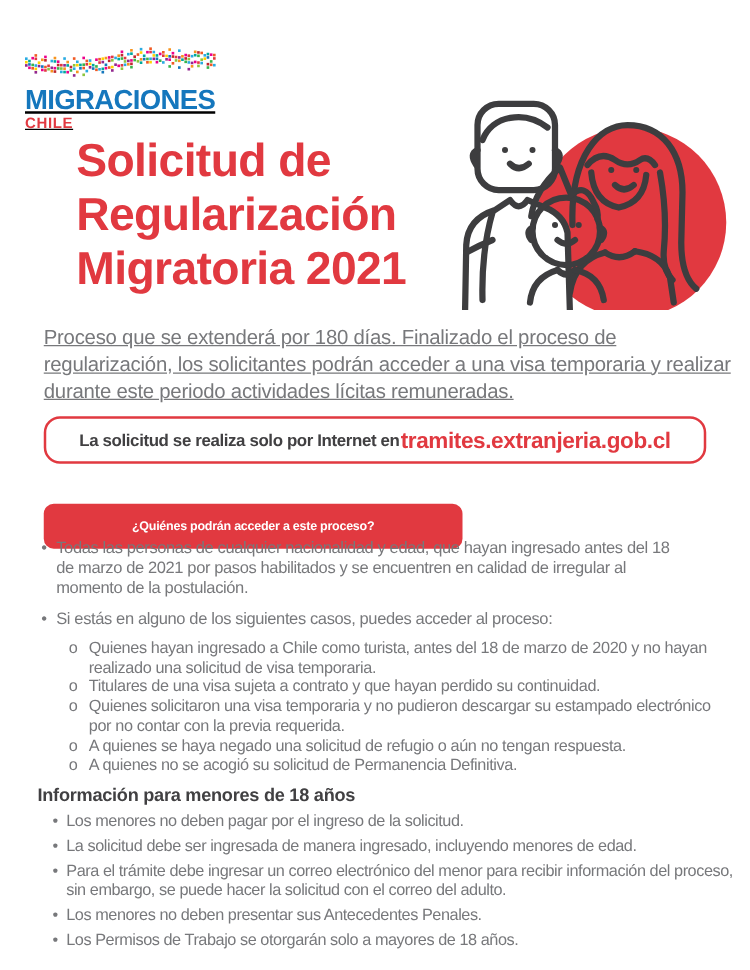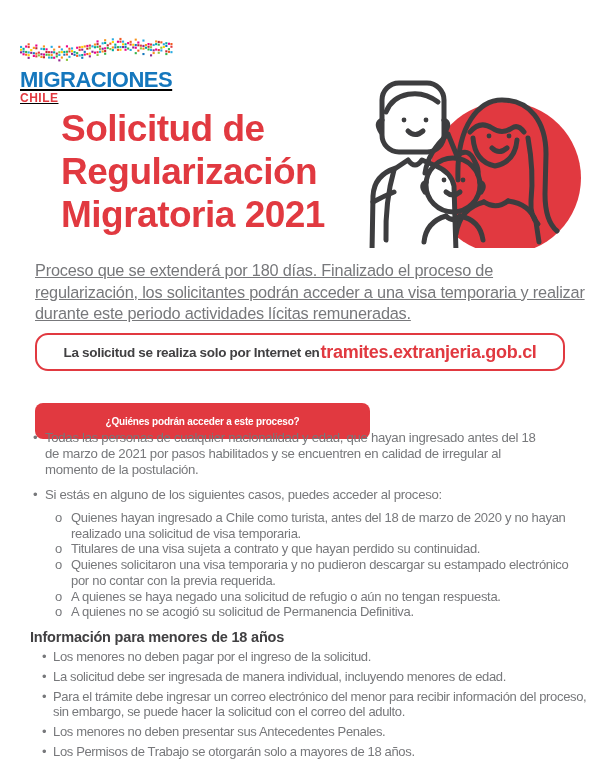--- a/index.html
+++ b/index.html
@@ -355,21 +355,21 @@
   </ul>
 
   <h2 class="minors-heading">Información para menores de 18 años</h2>
   <ul class="mlist">
     <li>
       <span class="marker">•</span>
       <span>Los menores no deben pagar por el ingreso de la solicitud.</span>
     </li>
     <li>
       <span class="marker">•</span>
-      <span>La solicitud debe ser ingresada de manera individual, incluyendo menores de edad.</span>
+      <span>La solicitud debe ser ingresada de manera ingresado, incluyendo menores de edad.</span>
     </li>
     <li>
       <span class="marker">•</span>
       <span>Para el trámite debe ingresar un correo electrónico del menor para recibir información del proceso, sin embargo, se puede hacer la solicitud con el correo del adulto.</span>
     </li>
     <li>
       <span class="marker">•</span>
       <span>Los menores no deben presentar sus Antecedentes Penales.</span>
     </li>
     <li>

